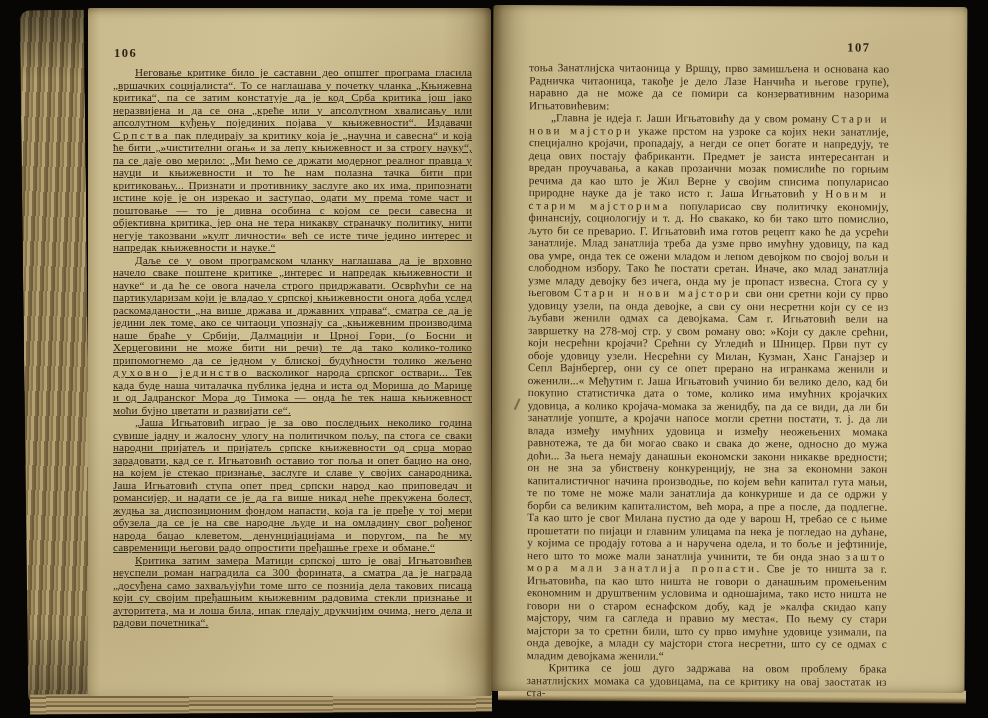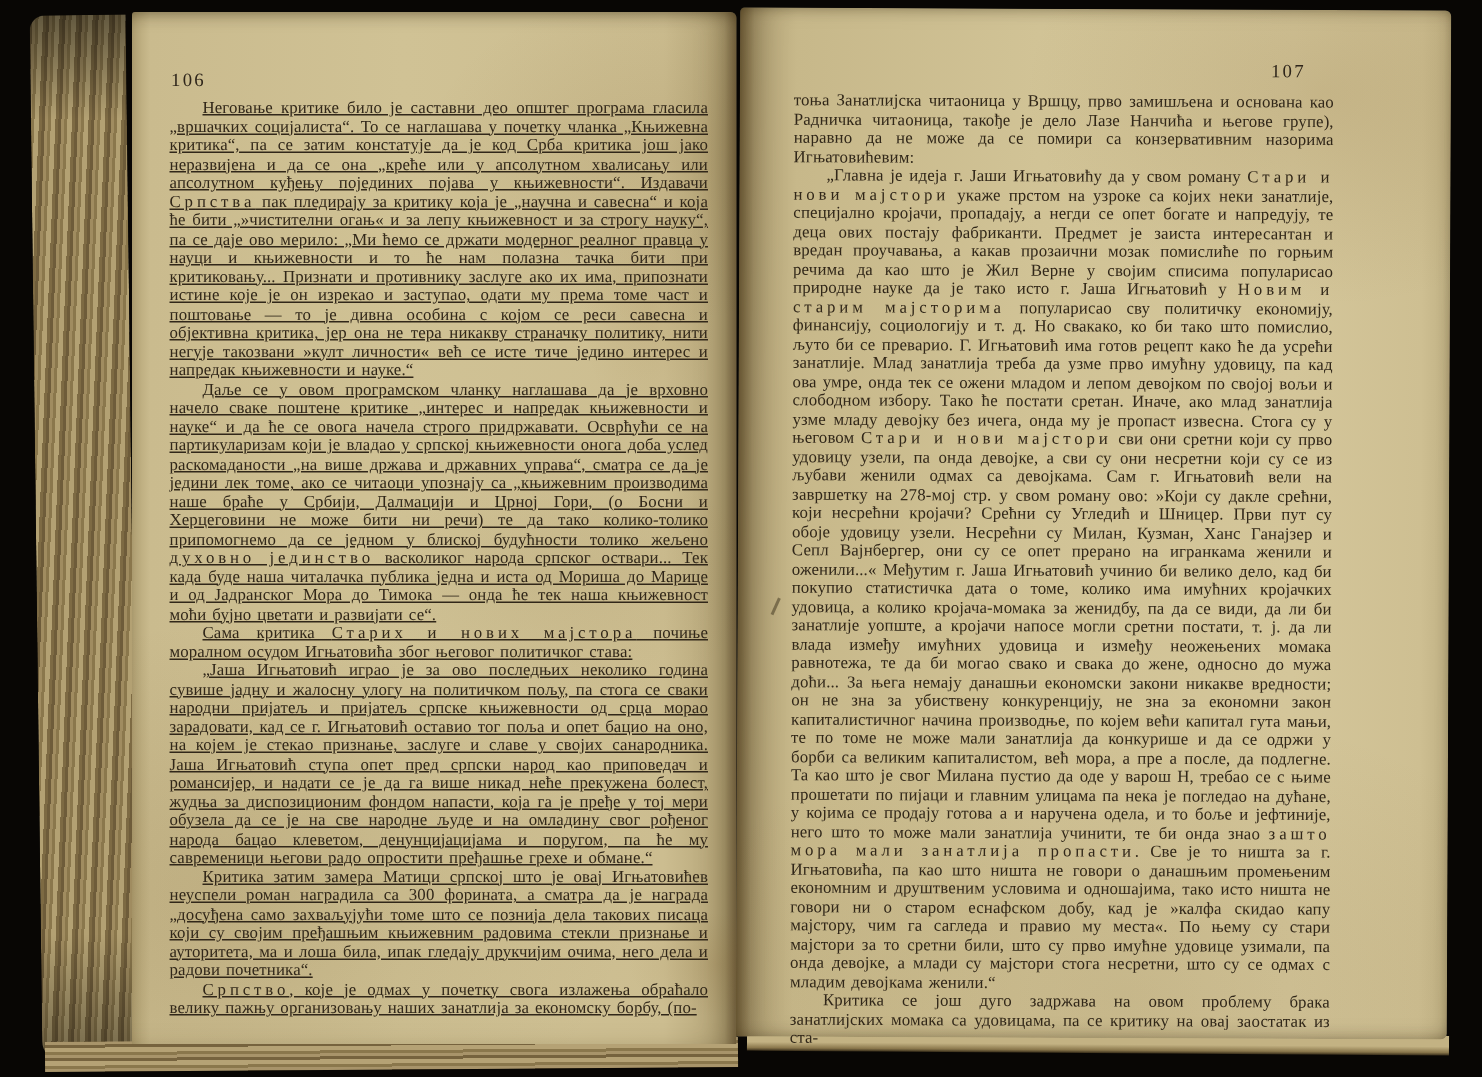--- a/index.html
+++ b/index.html
@@ -53,21 +53,21 @@
       radial-gradient(ellipse 480px 300px at 55% 96%, rgba(112,86,42,.12), transparent 66%),
       linear-gradient(90deg,#8e7c53 0,#b2a276 2%,#c7b88a 8%,#d1c396 42%,#d4c69a 78%,#cebf92 96%,#bfb083 100%);
     background-color:#d1c396;
     box-shadow:inset 18px 0 22px -12px rgba(58,42,14,.6), inset 0 5px 9px -6px rgba(40,28,8,.45),
                inset -4px -5px 10px -6px rgba(45,32,10,.4);
     transform:rotate(0.25deg);
     border-radius:3px 4px 4px 0;
   }
 
   .pagenum{
-    position:absolute;font-size:12.5px;letter-spacing:1.5px;color:#2e251a;font-weight:normal;
+    position:absolute;font-size:12.5px;letter-spacing:1.5px;color:#2e251a;font-weight:bold;
   }
   .page-left .pagenum{left:26px;top:38px;}
   .page-right .pagenum{left:354px;top:34px;}
 
   .text-block{
     position:absolute;color:#312719;
     font-size:11.2px;line-height:12.5px;
     text-align:justify;word-spacing:0.09em;letter-spacing:0.1px;
   }
   .page-left .text-block{left:25px;top:58px;width:359px;text-decoration:underline;}
@@ -99,24 +99,22 @@
   <div class="edge-bottom"></div>
   <div class="edge-bottom-right"></div>
 
   <div class="page page-left">
     <div class="stain-a"></div>
     <div class="stain-b"></div>
     <div class="pagenum">106</div>
     <div class="text-block" id="left-text">
         <p class="para indent"><span>Неговање критике било је саставни део општег програма гласила „вршачких социјалиста“. То се наглашава у почетку чланка „Књижевна критика“, па се затим констатује да је код Срба критика још јако неразвијена и да се она „креће или у апсолутном хвалисању или апсолутном куђењу појединих појава у књижевности“. Издавачи </span><span class="spaced">Српства</span><span> пак пледирају за критику која је „научна и савесна“ и која ће бити „»чистителни огањ« и за лепу књижевност и за строгу науку“, па се даје ово мерило: „Ми ћемо се држати модерног реалног правца у науци и књижевности и то ће нам полазна тачка бити при критиковању... Признати и противнику заслуге ако их има, припознати истине које је он изрекао и заступао, одати му према томе част и поштовање — то је дивна особина с којом се реси савесна и објективна критика, јер она не тера никакву страначку политику, нити негује такозвани »култ личности« већ се исте тиче једино интерес и напредак књижевности и науке.“</span></p>
         <p class="para indent"><span>Даље се у овом програмском чланку наглашава да је врховно начело сваке поштене критике „интерес и напредак књижевности и науке“ и да ће се овога начела строго придржавати. Осврћући се на партикуларизам који је владао у српској књижевности онога доба услед раскомаданости „на више држава и државних управа“, сматра се да је једини лек томе, ако се читаоци упознају са „књижевним производима наше браће у Србији, Далмацији и Црној Гори, (о Босни и Херцеговини не може бити ни речи) те да тако колико-толико припомогнемо да се једном у блиској будућности толико жељено </span><span class="spaced">духовно јединство</span><span> васколиког народа српског оствари... Тек када буде наша читалачка публика једна и иста од Мориша до Марице и од Јадранског Мора до Тимока — онда ће тек наша књижевност моћи бујно цветати и развијати се“.</span></p>
-        <p class="para indent"><span>Сама критика </span><span class="spaced">Старих и нових мајстора</span><span> почиње моралном осудом Игњатовића због његовог политичког става:</span></p>
         <p class="para indent"><span>„Јаша Игњатовић играо је за ово последњих неколико година сувише јадну и жалосну улогу на политичком пољу, па стога се сваки народни пријатељ и пријатељ српске књижевности од срца морао зарадовати, кад се г. Игњатовић оставио тог поља и опет бацио на оно, на којем је стекао признање, заслуге и славе у својих санародника. Јаша Игњатовић ступа опет пред српски народ као приповедач и романсијер, и надати се је да га више никад неће прекужена болест, жудња за диспозиционим фондом напасти, која га је пређе у тој мери обузела да се је на све народне људе и на омладину свог рођеног народа бацао клеветом, денунцијацијама и поругом, па ће му савременици његови радо опростити пређашње грехе и обмане.“</span></p>
         <p class="para indent"><span>Критика затим замера Матици српској што је овај Игњатовићев неуспели роман наградила са 300 форината, а сматра да је награда „досуђена само захваљујући томе што се познија дела такових писаца који су својим пређашњим књижевним радовима стекли признање и ауторитета, ма и лоша била, ипак гледају друкчијим очима, него дела и радови почетника“.</span></p>
-        <p class="para indent"><span class="spaced">Српство</span><span>, које је одмах у почетку свога излажења обраћало велику пажњу организовању наших занатлија за економску борбу, (по-</span></p>
       </div>
   </div>
 
   <div class="page page-right">
     <div class="margin-mark"></div>
     <div class="pagenum">107</div>
     <div class="text-block" id="right-text">
         <p class="para"><span>тоња Занатлијска читаоница у Вршцу, прво замишљена и основана као Радничка читаоница, такође је дело Лазе Нанчића и његове групе), наравно да не може да се помири са конзервативним назорима Игњатовићевим:</span></p>
         <p class="para indent"><span>„Главна је идеја г. Јаши Игњатовићу да у свом роману </span><span class="spaced">Стари и нови мајстори</span><span> укаже прстом на узроке са којих неки занатлије, специјално кројачи, пропадају, а негди се опет богате и напредују, те деца ових постају фабриканти. Предмет је заиста интересантан и вредан проучавања, а какав прозаични мозак помислиће по горњим речима да као што је Жил Верне у својим списима популарисао природне науке да је тако исто г. Јаша Игњатовић у </span><span class="spaced">Новим и старим мајсторима</span><span> популарисао сву политичку економију, финансију, социологију и т. д. Но свакако, ко би тако што помислио, љуто би се преварио. Г. Игњатовић има готов рецепт како ће да усрећи занатлије. Млад занатлија треба да узме прво имућну удовицу, па кад ова умре, онда тек се ожени младом и лепом девојком по својој вољи и слободном избору. Тако ће постати сретан. Иначе, ако млад занатлија узме младу девојку без ичега, онда му је пропаст извесна. Стога су у његовом </span><span class="spaced">Стари и нови мајстори</span><span> сви они сретни који су прво удовицу узели, па онда девојке, а сви су они несретни који су се из љубави женили одмах са девојкама. Сам г. Игњатовић вели на завршетку на 278-мој стр. у свом роману ово: »Који су дакле срећни, који несрећни кројачи? Срећни су Угледић и Шницер. Први пут су обоје удовицу узели. Несрећни су Милан, Кузман, Ханс Ганајзер и Сепл Вајнбергер, они су се опет прерано на игранкама женили и оженили...« Међутим г. Јаша Игњатовић учинио би велико дело, кад би покупио статистичка дата о томе, колико има имућних кројачких удовица, а колико кројача-момака за женидбу, па да се види, да ли би занатлије уопште, а кројачи напосе могли сретни постати, т. ј. да ли влада између имућних удовица и између неожењених момака равнотежа, те да би могао свако и свака до жене, односно до мужа доћи... За њега немају данашњи економски закони никакве вредности; он не зна за убиствену конкуренцију, не зна за економни закон капиталистичног начина производње, по којем већи капитал гута мањи, те по томе не може мали занатлија да конкурише и да се одржи у борби са великим капиталистом, већ мора, а пре а после, да подлегне. Та као што је свог Милана пустио да оде у варош Н, требао се с њиме прошетати по пијаци и главним улицама па нека је погледао на дућане, у којима се продају готова а и наручена одела, и то боље и јефтиније, него што то може мали занатлија учинити, те би онда знао </span><span class="spaced">зашто мора мали занатлија пропасти</span><span>. Све је то ништа за г. Игњатовића, па као што ништа не говори о данашњим промењеним економним и друштвеним условима и одношајима, тако исто ништа не говори ни о старом еснафском добу, кад је »калфа скидао капу мајстору, чим га сагледа и правио му места«. По њему су стари мајстори за то сретни били, што су прво имућне удовице узимали, па онда девојке, а млади су мајстори стога несретни, што су се одмах с младим девојкама женили.“</span></p>
         <p class="para indent"><span>Критика се још дуго задржава на овом проблему брака занатлијских момака са удовицама, па се критику на овај заостатак из ста-</span></p>

